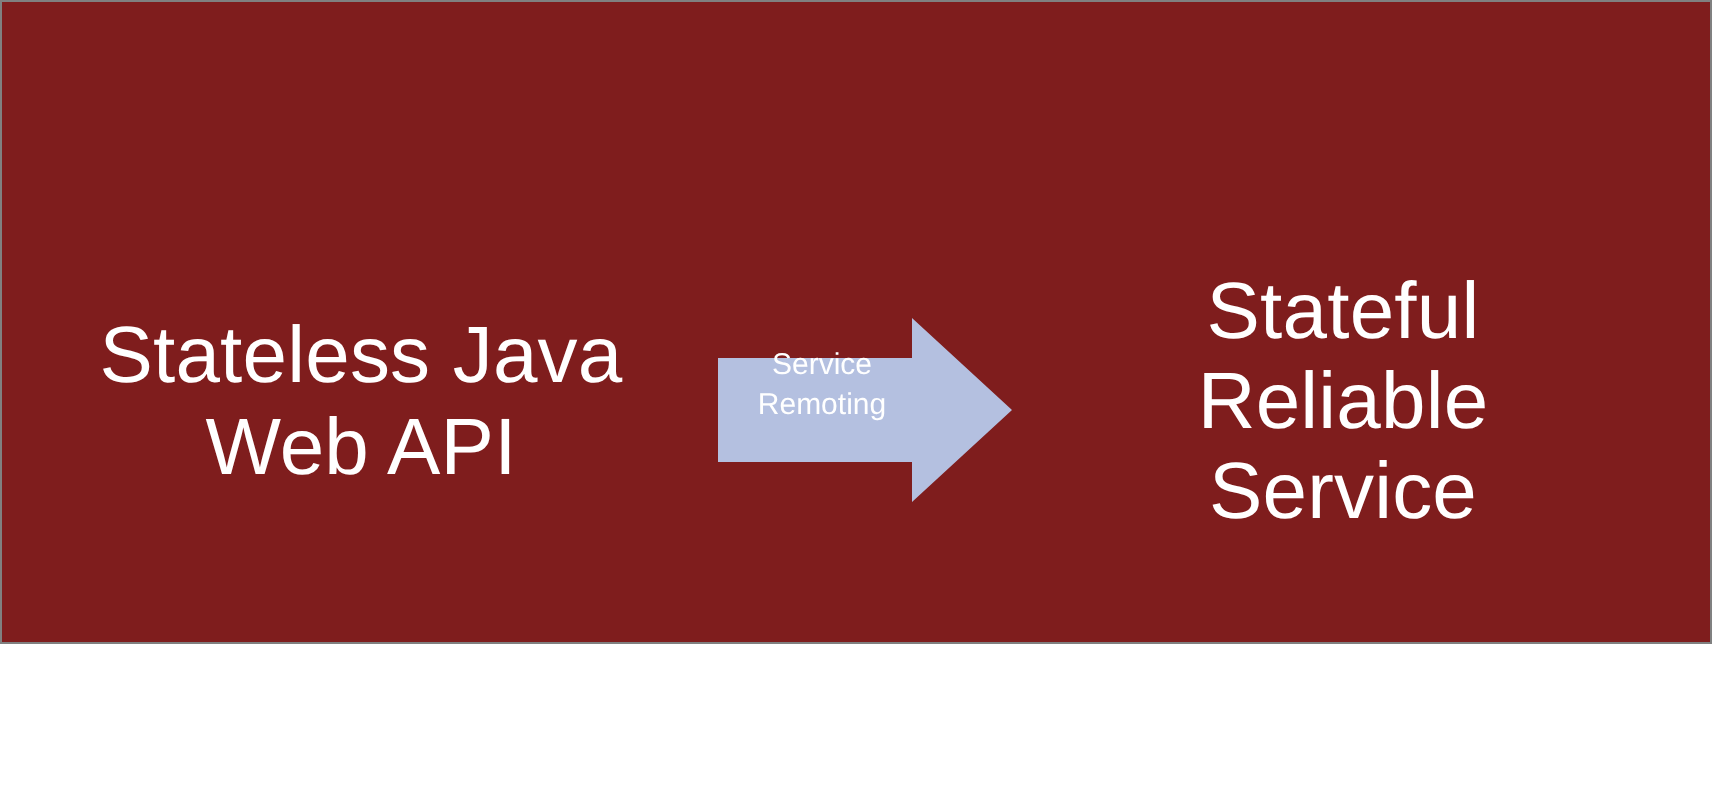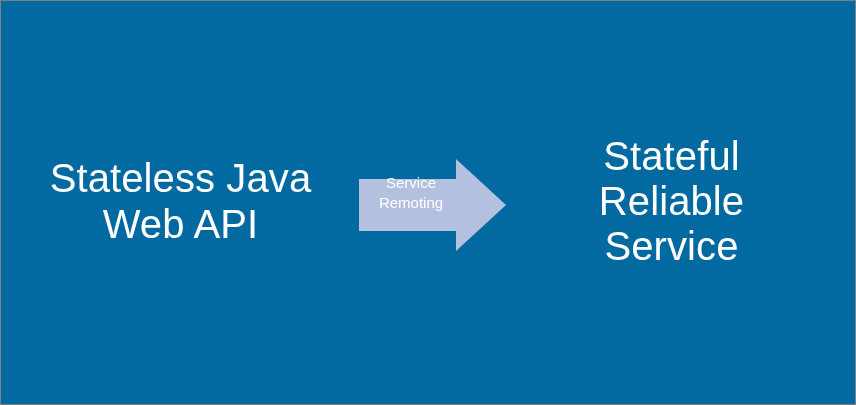--- a/index.html
+++ b/index.html
@@ -8,22 +8,22 @@
     padding: 0;
     background: #ffffff;
   }
   body {
     font-family: "Liberation Sans", sans-serif;
   }
 
   #diagram-canvas {
     position: relative;
     width: 856px;
-    height: 405px;
-    background: #0369a1;
+    height: 322px;
+    background: #7f1d1d;
     box-sizing: border-box;
     border: 1px solid #808080;
     overflow: hidden;
   }
 
   
   .node-box {
     position: absolute;
     box-sizing: border-box;
     border-radius: 18px;

